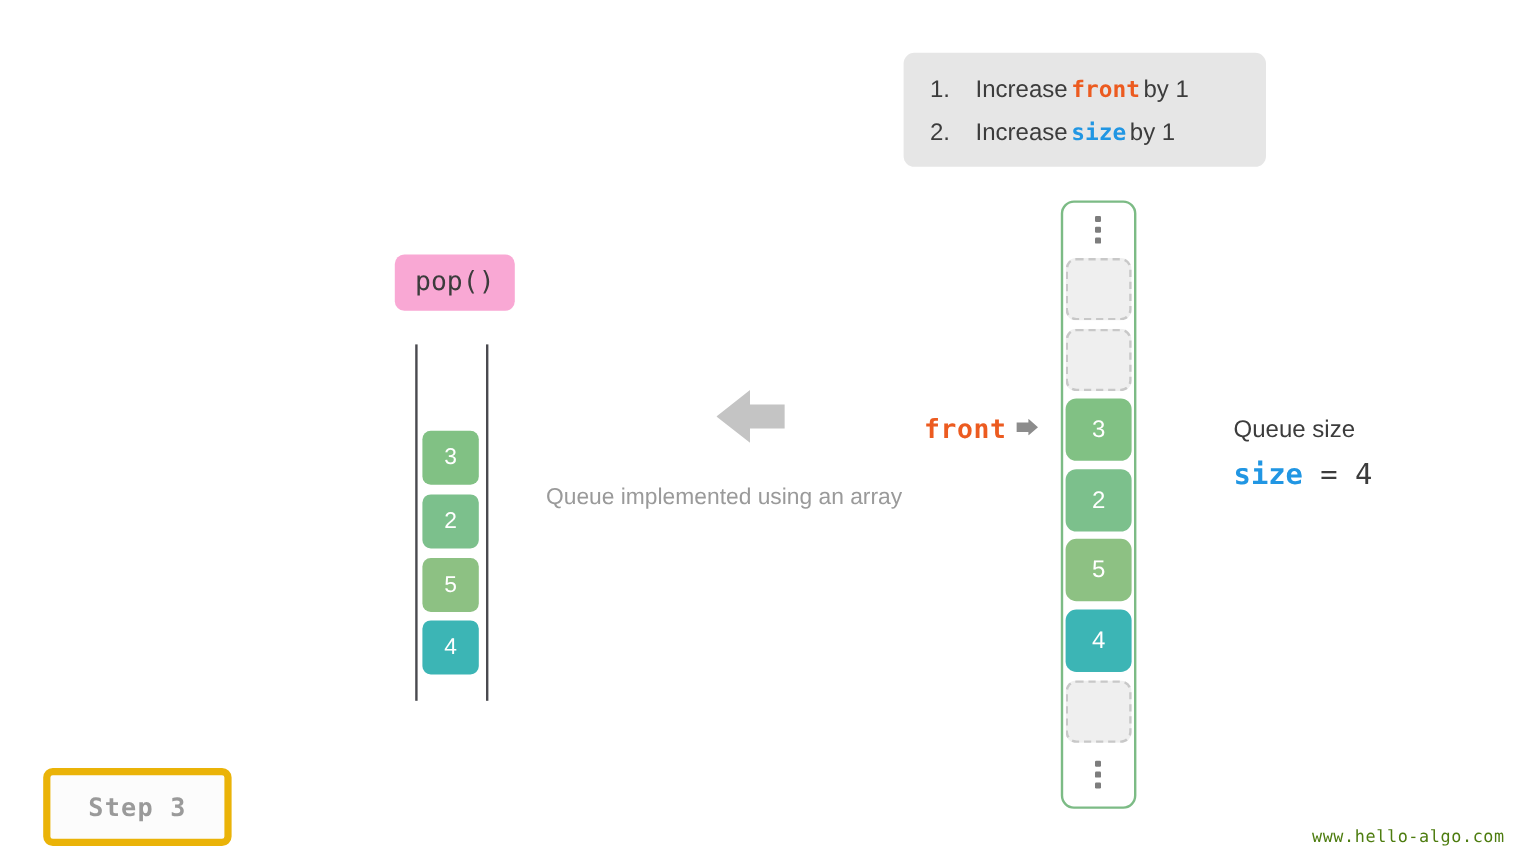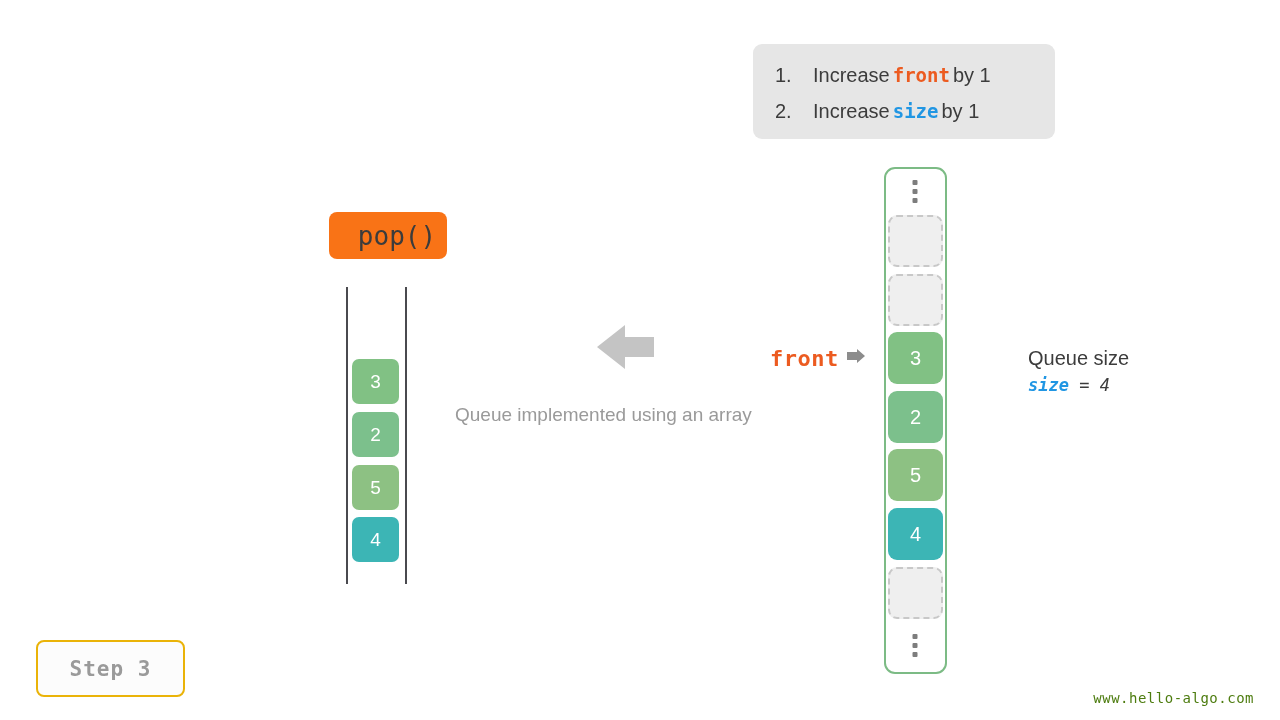--- a/index.html
+++ b/index.html
@@ -61,29 +61,28 @@
     padding: 0 3px;
   }
 
   
   #pop-label {
     position: absolute;
     left: 329px;
     top: 212px;
     width: 100px;
     height: 47px;
-    background: #f97316;
+    background: #f9a8d4;
     border-radius: 8px;
     display: flex;
     align-items: center;
     justify-content: center;
     font-family: "DejaVu Sans Mono", monospace;
-    font-size: 26px;
+    font-size: 22px;
     color: #3c3c3c;
-    padding-left: 18px;
   }
 
   
   #left-queue {
     position: absolute;
     left: 345px;
     top: 287px;
     width: 64px;
     height: 297px;
   }
@@ -203,39 +202,39 @@
     left: 1028px;
     top: 344px;
     width: 220px;
   }
   #size-info .size-title {
     font-size: 20px;
     color: #3c3c3c;
     line-height: 28px;
   }
   #size-info .size-expr {
-    font-family: "DejaVu Sans Mono", monospace;
-    font-size: 17px;
+    margin-top: 10px;
+    font-family: "DejaVu Sans Mono", monospace;
+    font-size: 24px;
     color: #3c3c3c;
     line-height: 26px;
-    font-style: italic;
   }
   #size-info .size-expr .kw {
     color: #2196e3;
     font-weight: bold;
   }
 
   
   #step-badge {
     position: absolute;
     left: 36px;
     top: 640px;
     width: 145px;
     height: 53px;
-    border: 2px solid #eab308;
+    border: 6px solid #eab308;
     border-radius: 8px;
     background: #fcfcfc;
     display: flex;
     align-items: center;
     justify-content: center;
     font-family: "DejaVu Sans Mono", monospace;
     font-weight: bold;
     font-size: 21px;
     color: #9a9a9a;
     letter-spacing: 1px;

